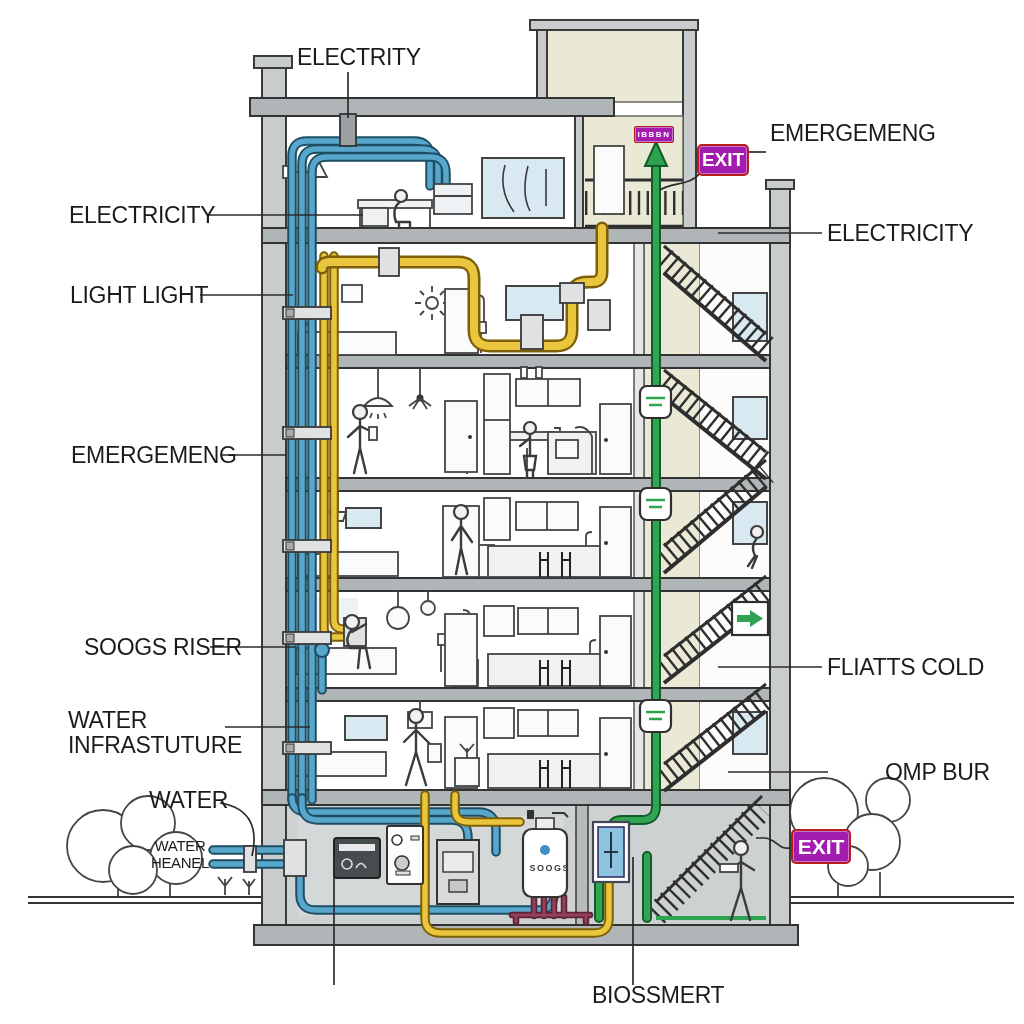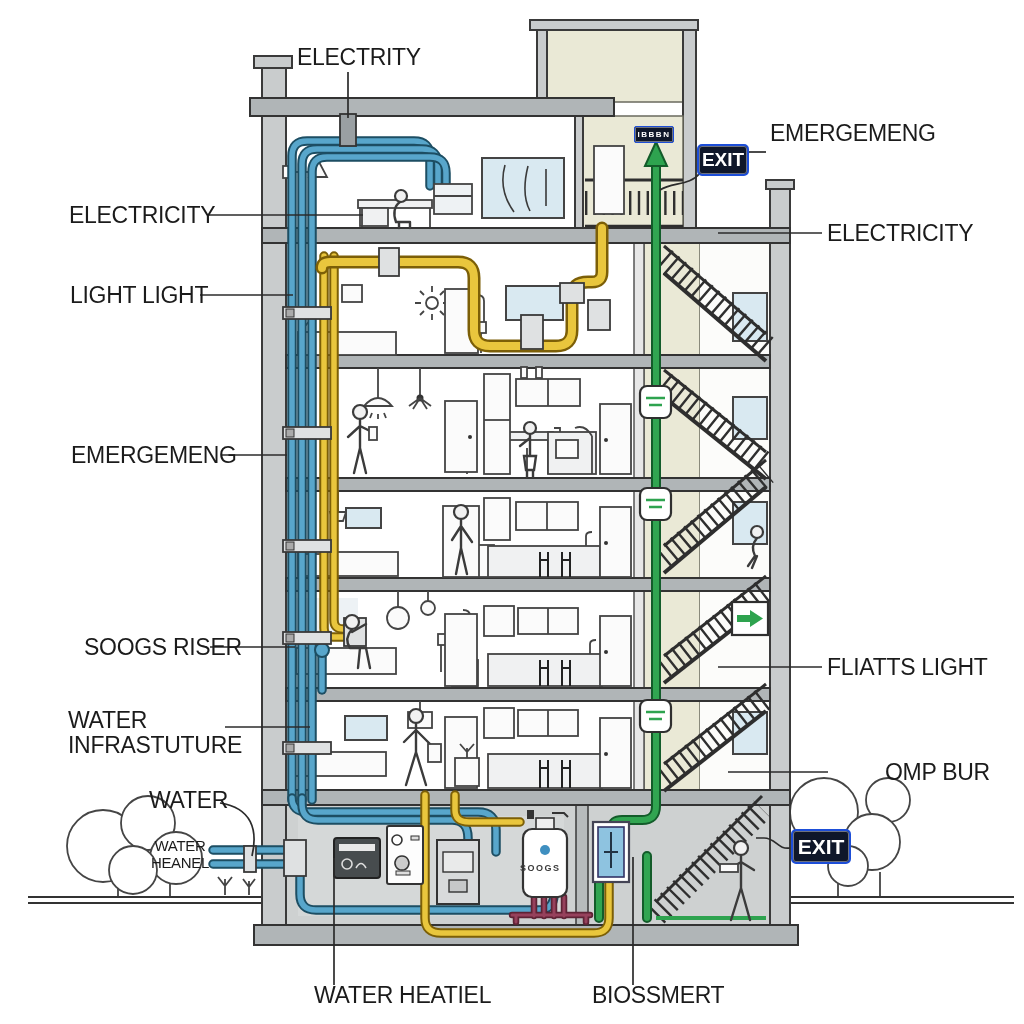--- a/index.html
+++ b/index.html
@@ -2,28 +2,28 @@
 <html><head>
 <meta charset="utf-8">
 <style>
   html,body{margin:0;padding:0;background:#fff}
   .stage{position:relative;width:1024px;height:1024px;background:#fff;overflow:hidden;
          font-family:"Liberation Sans",sans-serif}
   svg.art{position:absolute;left:0;top:0}
   .lbl{position:absolute;color:#1b1b1b;font-size:23px;letter-spacing:-0.3px;
        white-space:pre-line;line-height:1.1}
   .lbl.small{font-size:15px;text-align:center;line-height:1.15}
-  .exit{position:absolute;background:#0f172a;border:2px solid #1d4ed8;border-radius:5px;
+  .exit{position:absolute;background:#a21caf;border:2px solid #b91c1c;border-radius:5px;
         color:#fff;font-weight:bold;display:flex;align-items:center;justify-content:center;
         box-shadow:inset 0 0 0 1px rgba(255,255,255,.4)}
   #exitTop{left:697px;top:144px;width:48px;height:28px;font-size:19px}
   #exitBottom{left:791px;top:829px;width:56px;height:31px;font-size:21px}
   #signSmall{left:634px;top:126px;width:38px;height:15px;font-size:8px;
              letter-spacing:1.5px;border-width:1px;border-radius:2px;font-weight:bold}
-  #tankText{position:absolute;left:520px;top:863px;width:50px;text-align:left;
+  #tankText{position:absolute;left:520px;top:863px;width:50px;text-align:right;
             font-size:9px;color:#3a3a3a;letter-spacing:1.5px;font-weight:bold}
   
   .wall{fill:#c9cccd;stroke:#3a3a3a;stroke-width:2}
   .slab{fill:#b0b5b7;stroke:#333;stroke-width:2}
   .beige{fill:#eae9d6;stroke:#6a6a5e;stroke-width:1.5}
   .glass{fill:#d9e9f1;stroke:#444;stroke-width:2}
   .furn{fill:#fbfbfb;stroke:#444;stroke-width:1.8}
   .furn2{fill:#f0f1f2;stroke:#444;stroke-width:1.8}
   .ln{fill:none;stroke:#444;stroke-width:1.8}
   .lead{fill:none;stroke:#2b2b2b;stroke-width:1.7}
@@ -409,23 +409,22 @@
 <div class="lbl" style="left:70px;top:283px">LIGHT LIGHT</div>
 <div class="lbl" style="left:71px;top:443px">EMERGEMENG</div>
 <div class="lbl" style="left:84px;top:635px">SOOGS RISER</div>
 <div class="lbl" style="left:68px;top:708px">WATER
 INFRASTUTURE</div>
 <div class="lbl" style="left:149px;top:788px">WATER</div>
 <div class="lbl small" style="left:150px;top:837px;width:60px">WATER
 HEANEL</div>
 <div class="lbl" style="left:770px;top:121px">EMERGEMENG</div>
 <div class="lbl" style="left:827px;top:221px">ELECTRICITY</div>
-<div class="lbl" style="left:827px;top:655px">FLIATTS LIGHT</div>
+<div class="lbl" style="left:827px;top:655px">FLIATTS COLD</div>
 <div class="lbl" style="left:885px;top:760px">OMP BUR</div>
-<div class="lbl" style="left:314px;top:983px">WATER HEATIEL</div>
 <div class="lbl" style="left:592px;top:983px">BIOSSMERT</div>
 
 <div class="exit" id="exitTop">EXIT</div>
 <div class="exit" id="exitBottom">EXIT</div>
 <div class="exit" id="signSmall">IBBBN</div>
 <div id="tankText">SOOGS</div>
 
 </div>
 
 </body></html>

